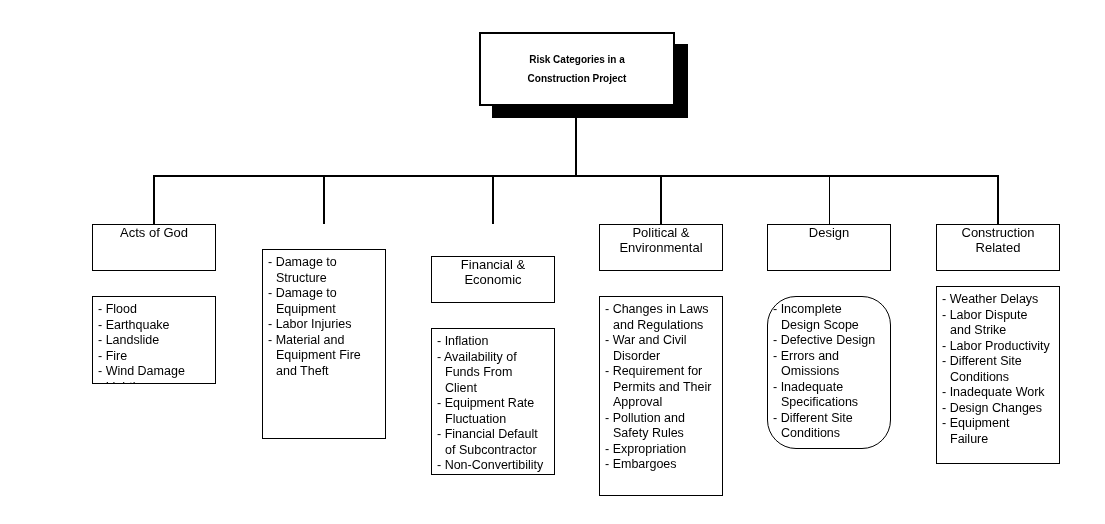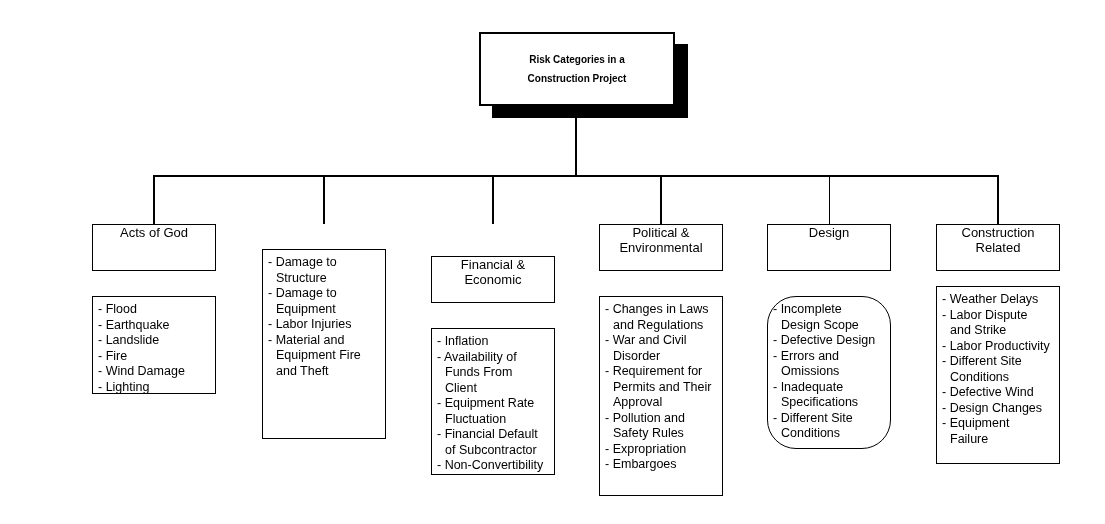--- a/index.html
+++ b/index.html
@@ -93,21 +93,21 @@
     white-space: pre-line;
   }
   .item::before { content: "- "; }
   
   #col-1 { left: 92px; }
   #col-2 { left: 262px; }
   #col-3 { left: 431px; margin-top: 32px; }
   #col-4 { left: 599px; }
   #col-5 { left: 767px; }
   #col-6 { left: 936px; }
-  #col-1 .list-box { height: 98px; }
+  #col-1 .list-box { height: 88px; }
   #col-2 .list-box { height: 190px; }
   #col-3 .list-box { height: 147px; }
   #col-4 .list-box { height: 200px; }
   #col-5 .list-box { height: 153px; border-radius: 29px; }
   #col-6 .list-box { height: 178px; margin-top: 15px; }
 </style>
 </head>
 <body>
 
 <div id="canvas">
@@ -214,20 +214,20 @@
       <span>Construction
 Related</span>
     </div>
     <div class="list-box">
       <div class="item">Weather Delays</div>
       <div class="item">Labor Dispute
 and Strike</div>
       <div class="item">Labor Productivity</div>
       <div class="item">Different Site
 Conditions</div>
-      <div class="item">Defective Wind</div>
+      <div class="item">Inadequate Work</div>
       <div class="item">Design Changes</div>
       <div class="item">Equipment
 Failure</div>
     </div>
   </div>
 
 </div>
 
 </body></html>

